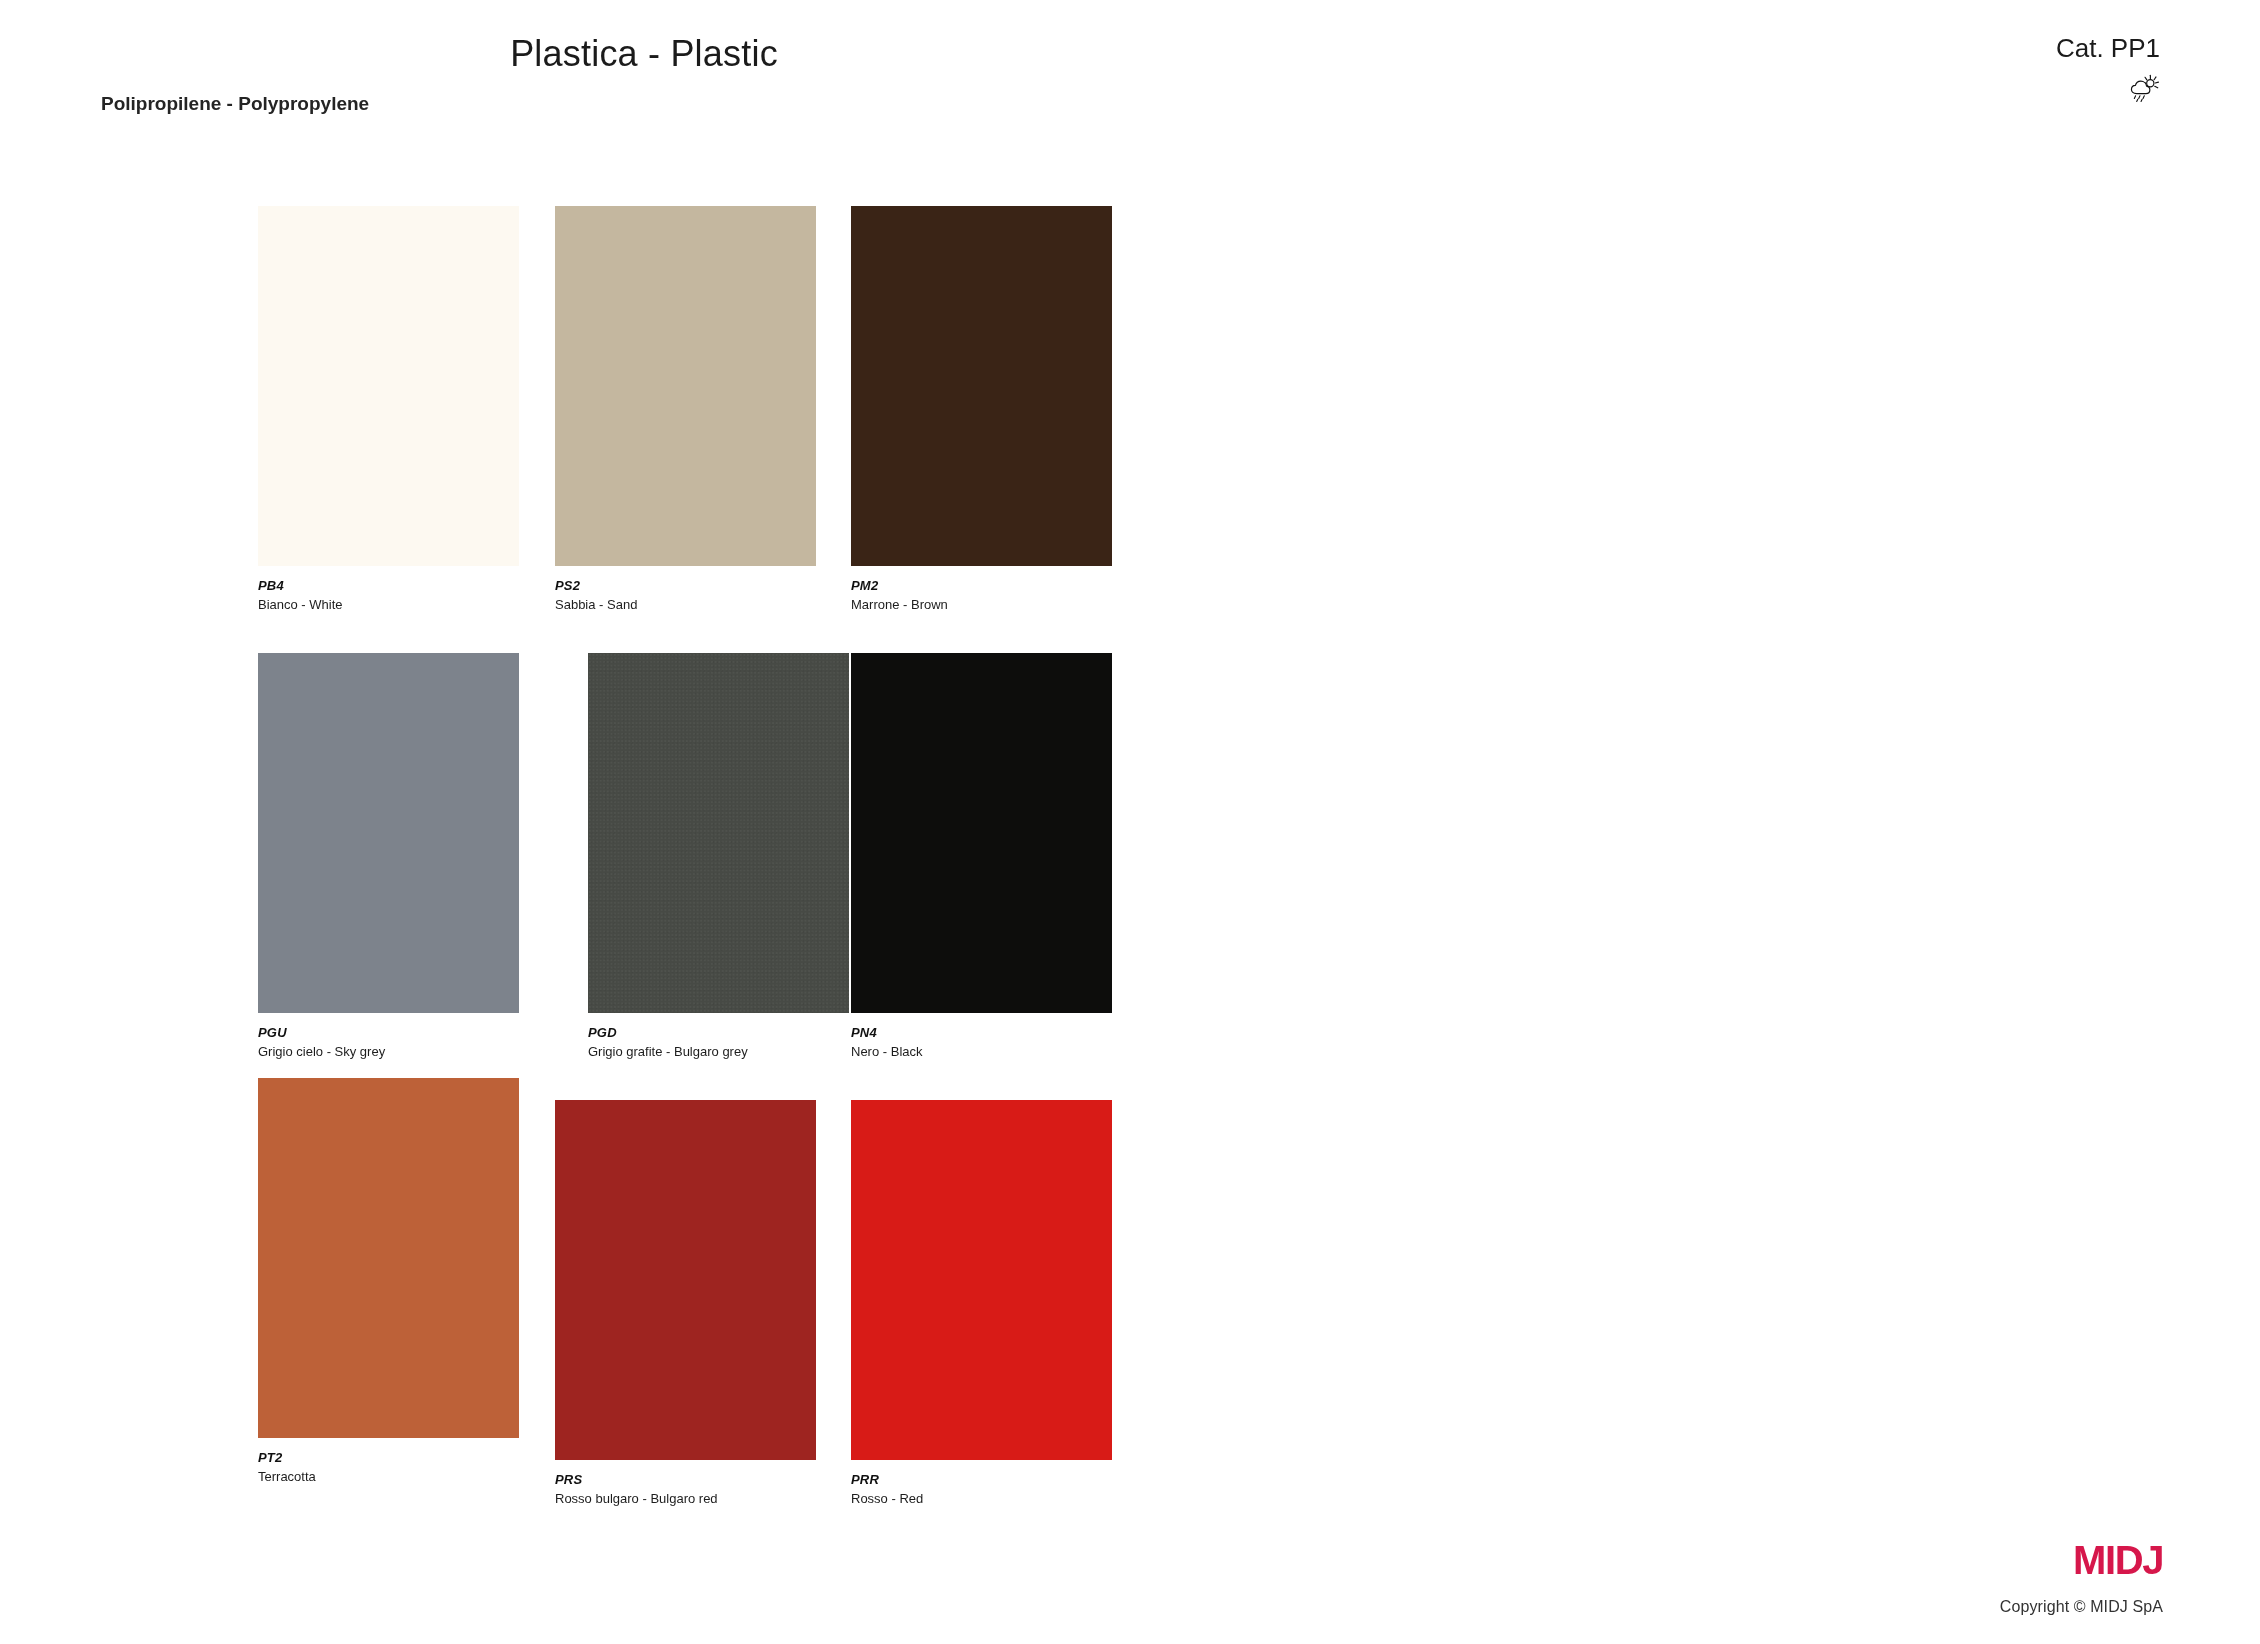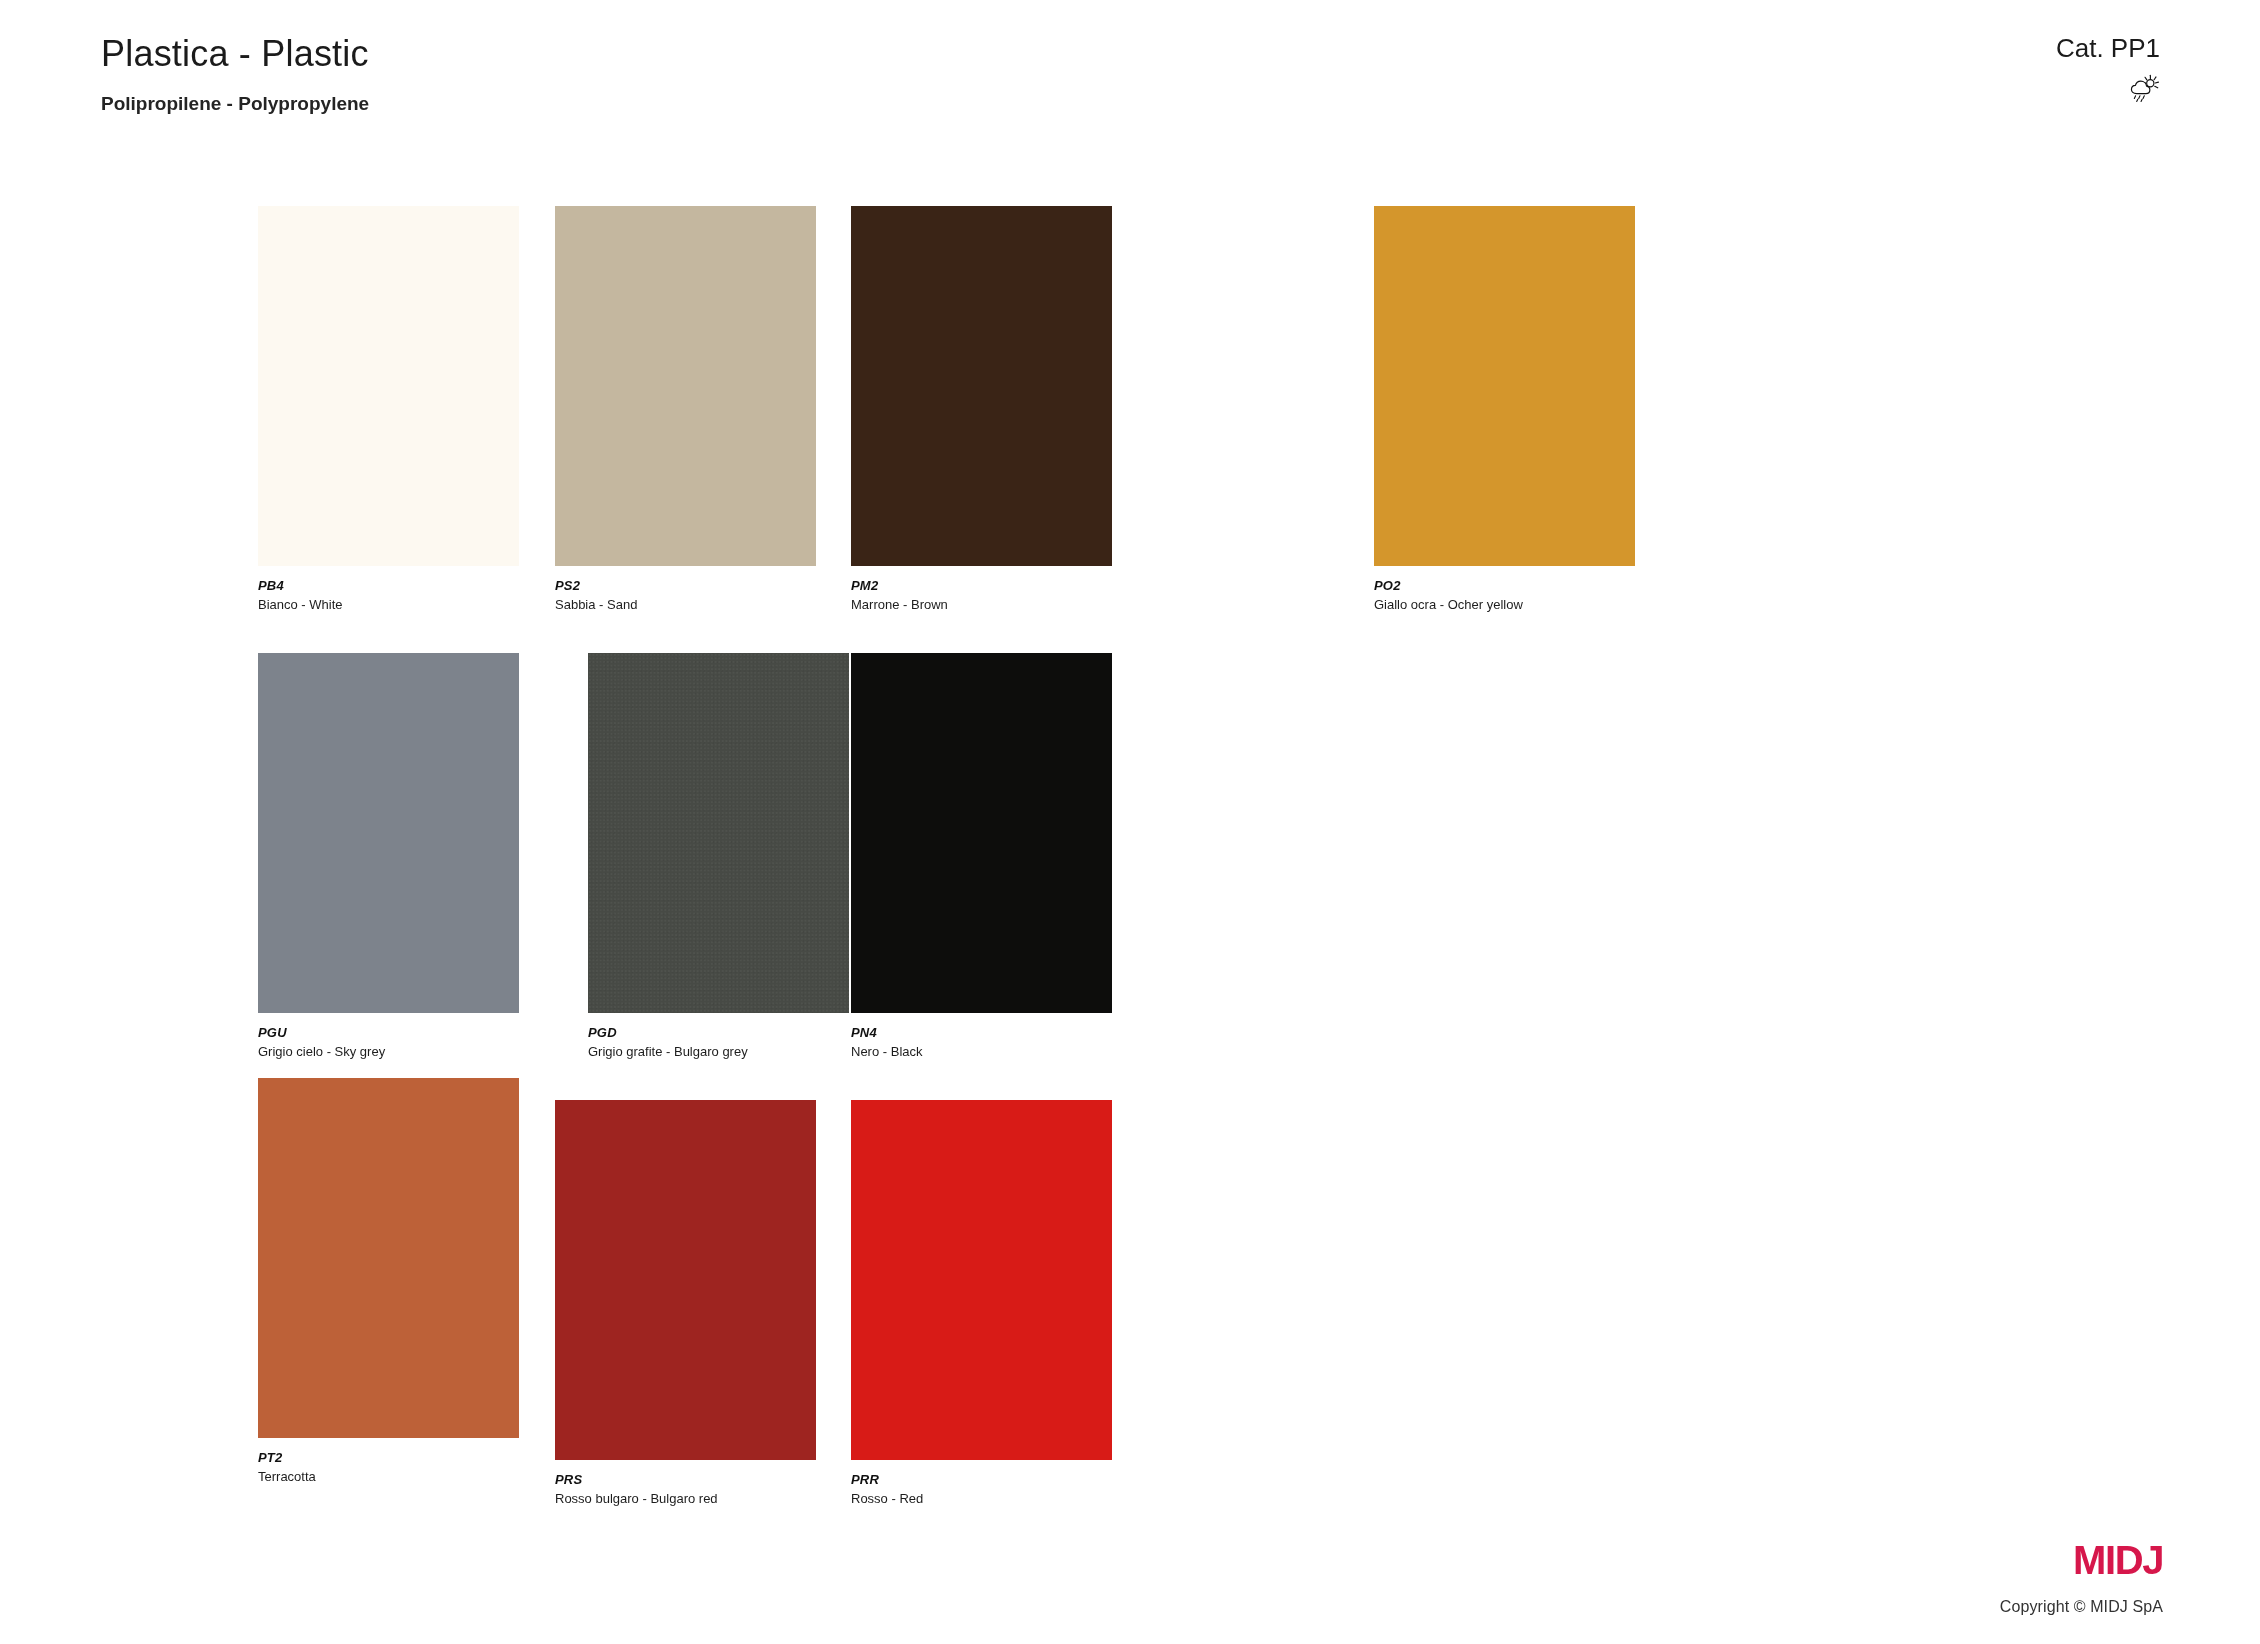--- a/index.html
+++ b/index.html
@@ -24,20 +24,21 @@
     top: 34px;
     width: 1086px;
   }
   #page-title {
     font-size: 36px;
     font-weight: 400;
     letter-spacing: 0.2px;
     color: #1b1b1b;
     margin: 0;
     line-height: 1.1;
+    text-align: center;
   }
   #page-subtitle {
     font-size: 19px;
     font-weight: 700;
     color: #242424;
     margin: 20px 0 0 0;
     line-height: 1.1;
   }
 
   #catalog-block {
@@ -167,25 +168,20 @@
     <div class="swatch-cell" style="left: 555px; top: 206px;">
       <div class="swatch-chip" style="background-color: rgb(196, 183, 159);"></div>
       <div class="swatch-code">PS2</div>
       <div class="swatch-name">Sabbia - Sand</div>
     </div>
     <div class="swatch-cell" style="left: 851px; top: 206px;">
       <div class="swatch-chip" style="background-color: rgb(58, 36, 22);"></div>
       <div class="swatch-code">PM2</div>
       <div class="swatch-name">Marrone - Brown</div>
     </div>
-    <div class="swatch-cell" style="left: 1374px; top: 206px;">
-      <div class="swatch-chip" style="background-color: rgb(212, 150, 44);"></div>
-      <div class="swatch-code">PO2</div>
-      <div class="swatch-name">Giallo ocra - Ocher yellow</div>
-    </div>
     <div class="swatch-cell" style="left: 258px; top: 653px;">
       <div class="swatch-chip" style="background-color: rgb(125, 131, 140);"></div>
       <div class="swatch-code">PGU</div>
       <div class="swatch-name">Grigio cielo - Sky grey</div>
     </div>
     <div class="swatch-cell" style="left: 555px; top: 653px; margin-left: 33px;">
       <div class="swatch-chip textured" style="background-color: rgb(71, 74, 69);"></div>
       <div class="swatch-code">PGD</div>
       <div class="swatch-name">Grigio grafite - Bulgaro grey</div>
     </div>

